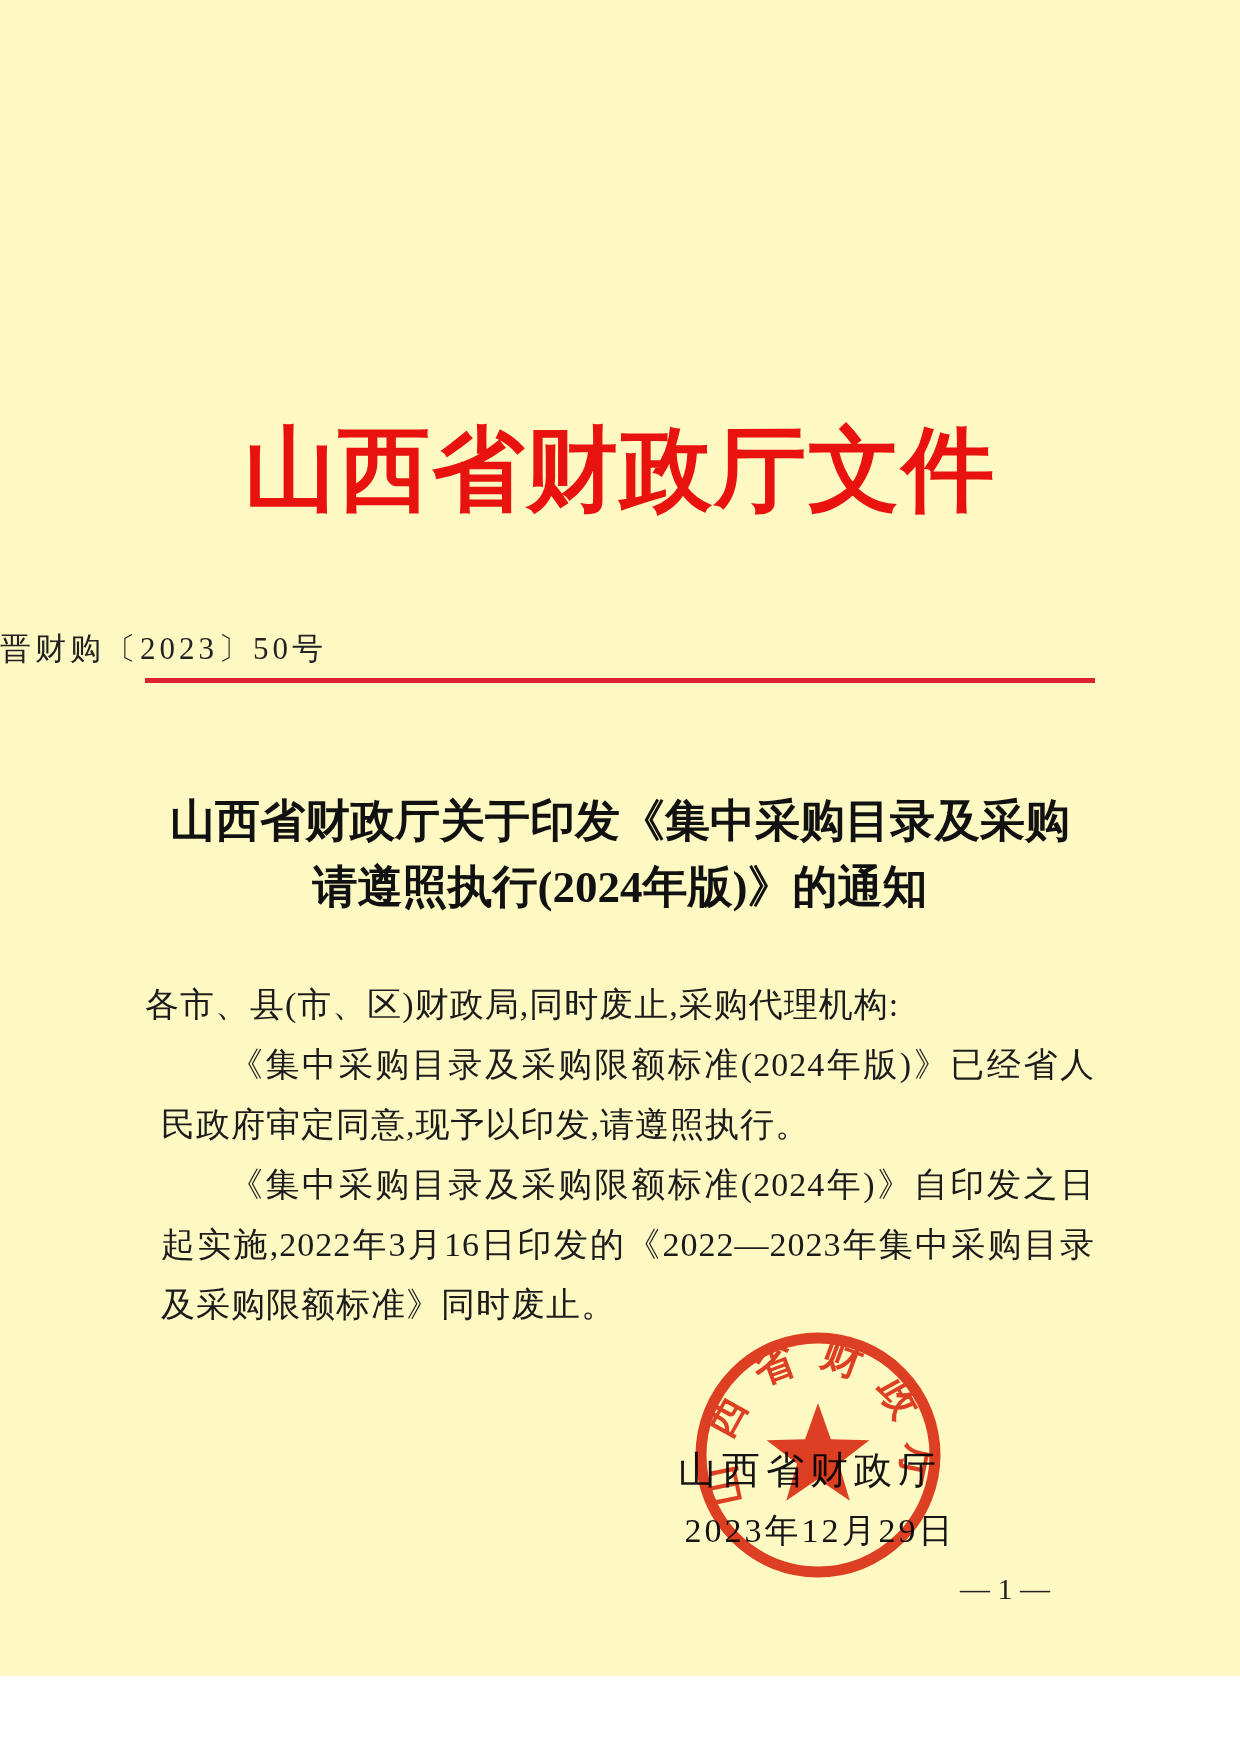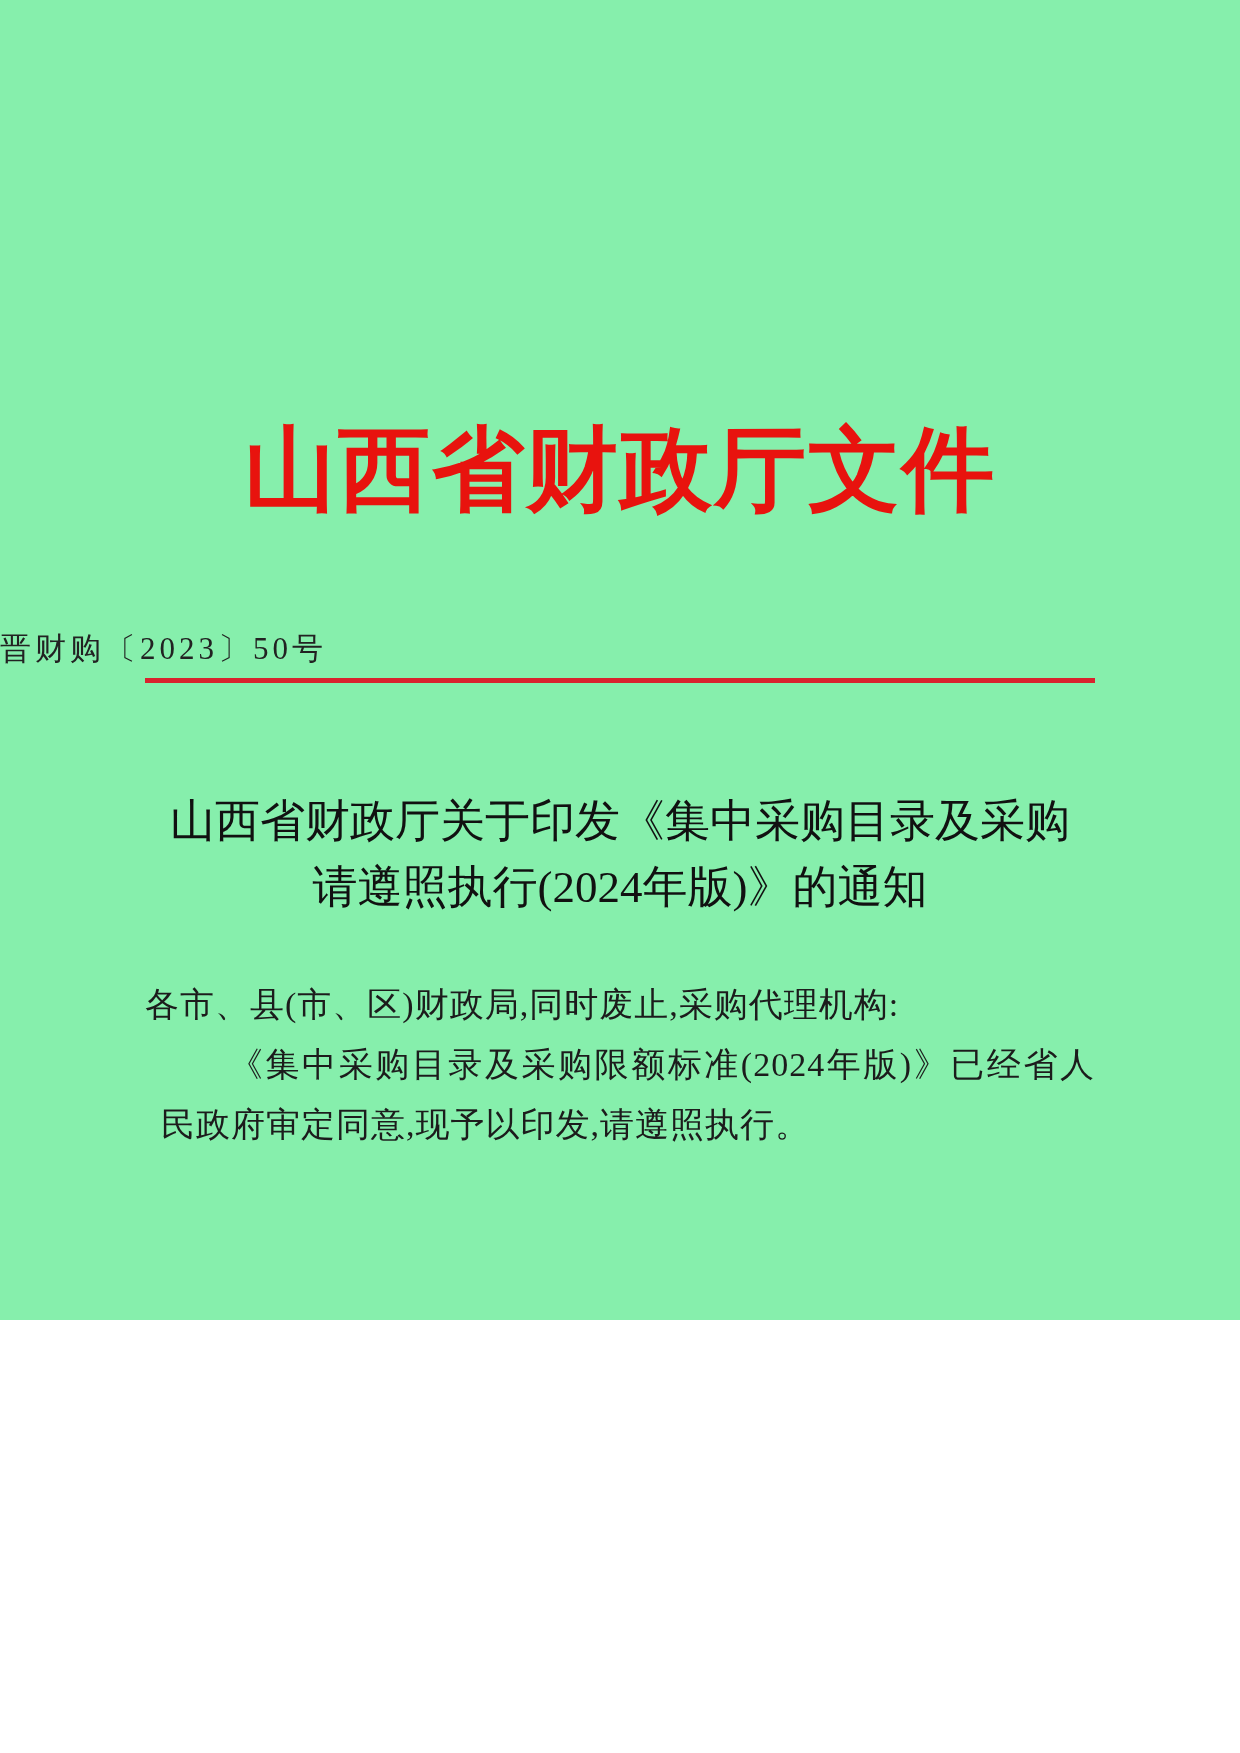--- a/index.html
+++ b/index.html
@@ -4,22 +4,22 @@
 <style>
   :root{
     --header-red:#e8130e;
     --rule-red:#d9232e;
     --seal-red:#dc2f1a;
     --ink:#1c1c1c;
   }
   html,body{margin:0;padding:0;background:#ffffff;}
   .page{
     position:relative;
-    width:1240px;height:1320px;
-    background:#86efac;
+    width:1240px;height:1676px;
+    background:#fef9c3;
     overflow:hidden;
     font-family:"Liberation Serif","DejaVu Serif",serif;
     color:var(--ink);
   }
   .red-head{
     position:absolute;top:408px;left:0;width:1240px;
     text-align:center;
     font-size:92px;font-weight:bold;
     color:var(--header-red);
     letter-spacing:2px;
@@ -34,21 +34,21 @@
     white-space:nowrap;
   }
   .red-rule{
     position:absolute;top:678px;left:145px;
     width:950px;height:5px;
     background:var(--rule-red);
   }
   .notice-title{
     position:absolute;top:788px;left:145px;width:950px;
     text-align:center;
-    font-size:45px;font-weight:normal;
+    font-size:45px;font-weight:bold;
     line-height:66px;
     color:#111;
   }
   .body-text{
     position:absolute;top:975px;left:145px;width:950px;
     font-size:34px;line-height:60px;
     text-align:justify;
     letter-spacing:1px;
     color:var(--ink);
   }
@@ -104,20 +104,21 @@
   <div class="red-rule"></div>
 
   <div class="notice-title">
     <div>山西省财政厅关于印发《集中采购目录及采购</div>
     <div>请遵照执行(2024年版)》的通知</div>
   </div>
 
   <div class="body-text">
     <p class="salutation">各市、县(市、区)财政局,同时废止,采购代理机构:</p>
     <p class="para">《集中采购目录及采购限额标准(2024年版)》已经省人民政府审定同意,现予以印发,请遵照执行。</p>
+    <p class="para">《集中采购目录及采购限额标准(2024年)》自印发之日起实施,2022年3月16日印发的《2022—2023年集中采购目录及采购限额标准》同时废止。</p>
   </div>
 
   <div class="sig-agency">山西省财政厅</div>
 
   <div class="sig-date">2023年12月29日</div>
 
   <svg class="seal" viewBox="0 0 256 256" aria-hidden="true">
     <circle class="stroke" cx="128" cy="128" r="117"></circle>
     <polygon class="fill" points="128,76 140.9,112.2 179.4,113.3 148.9,136.8 159.8,173.7 128,152 96.2,173.7 107.1,136.8 76.6,113.3 115.1,112.2"></polygon>
     <defs>

